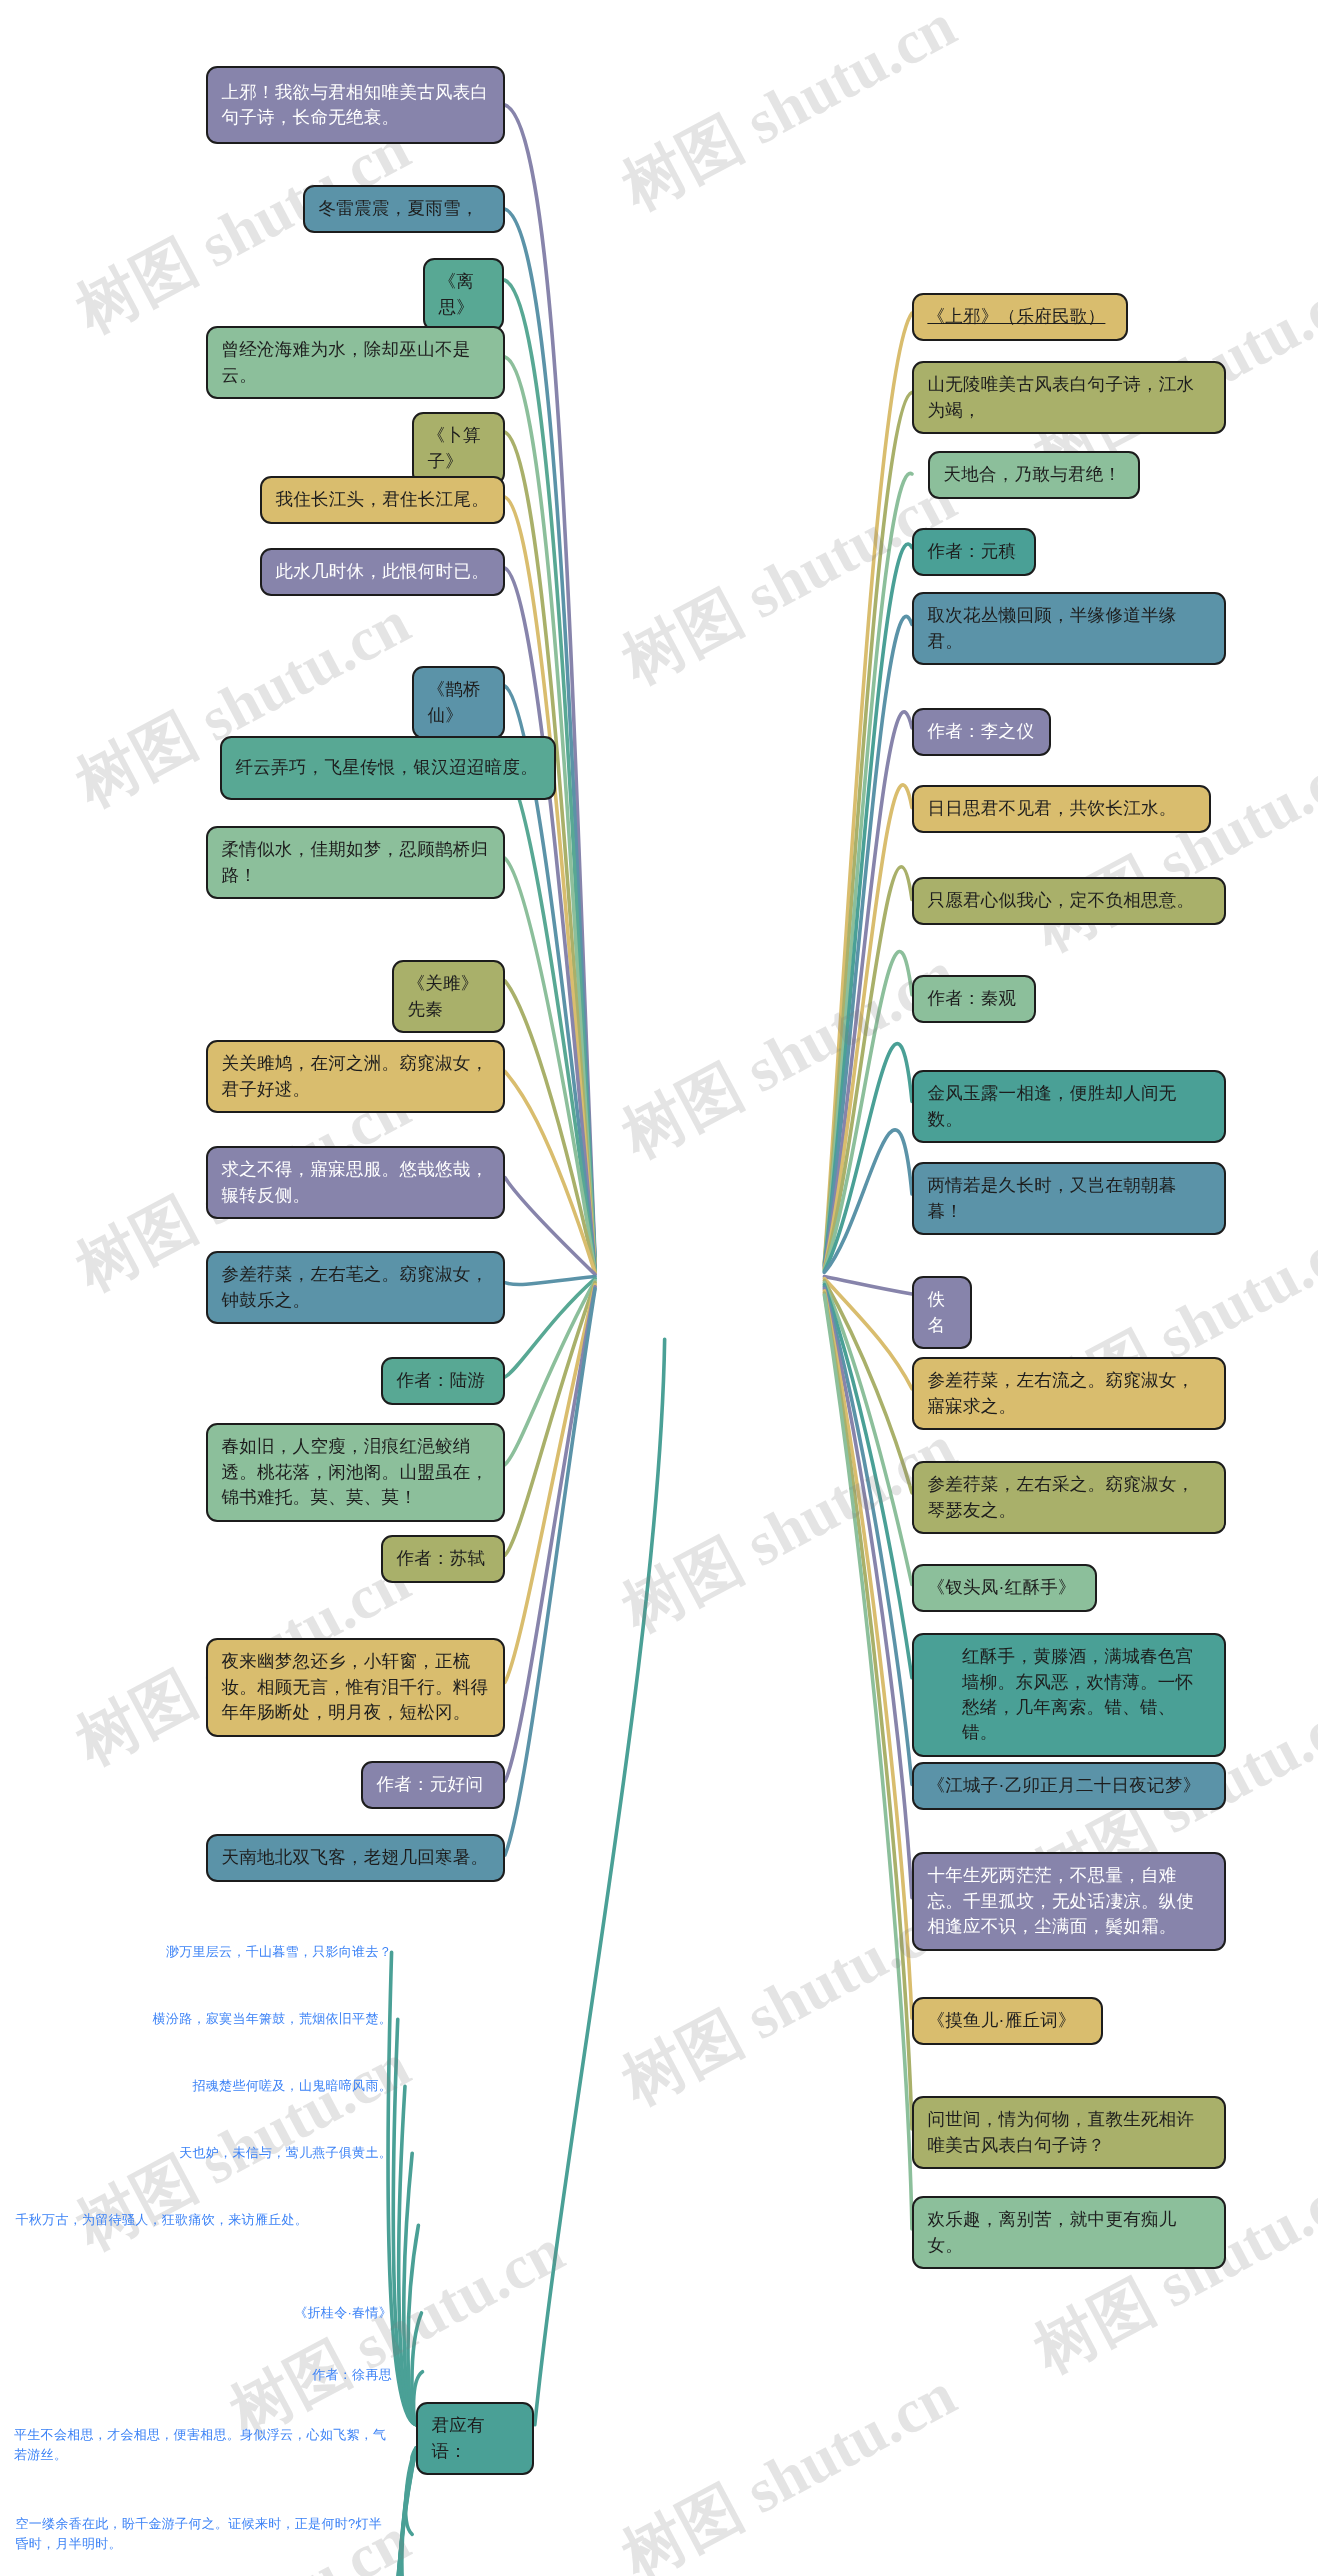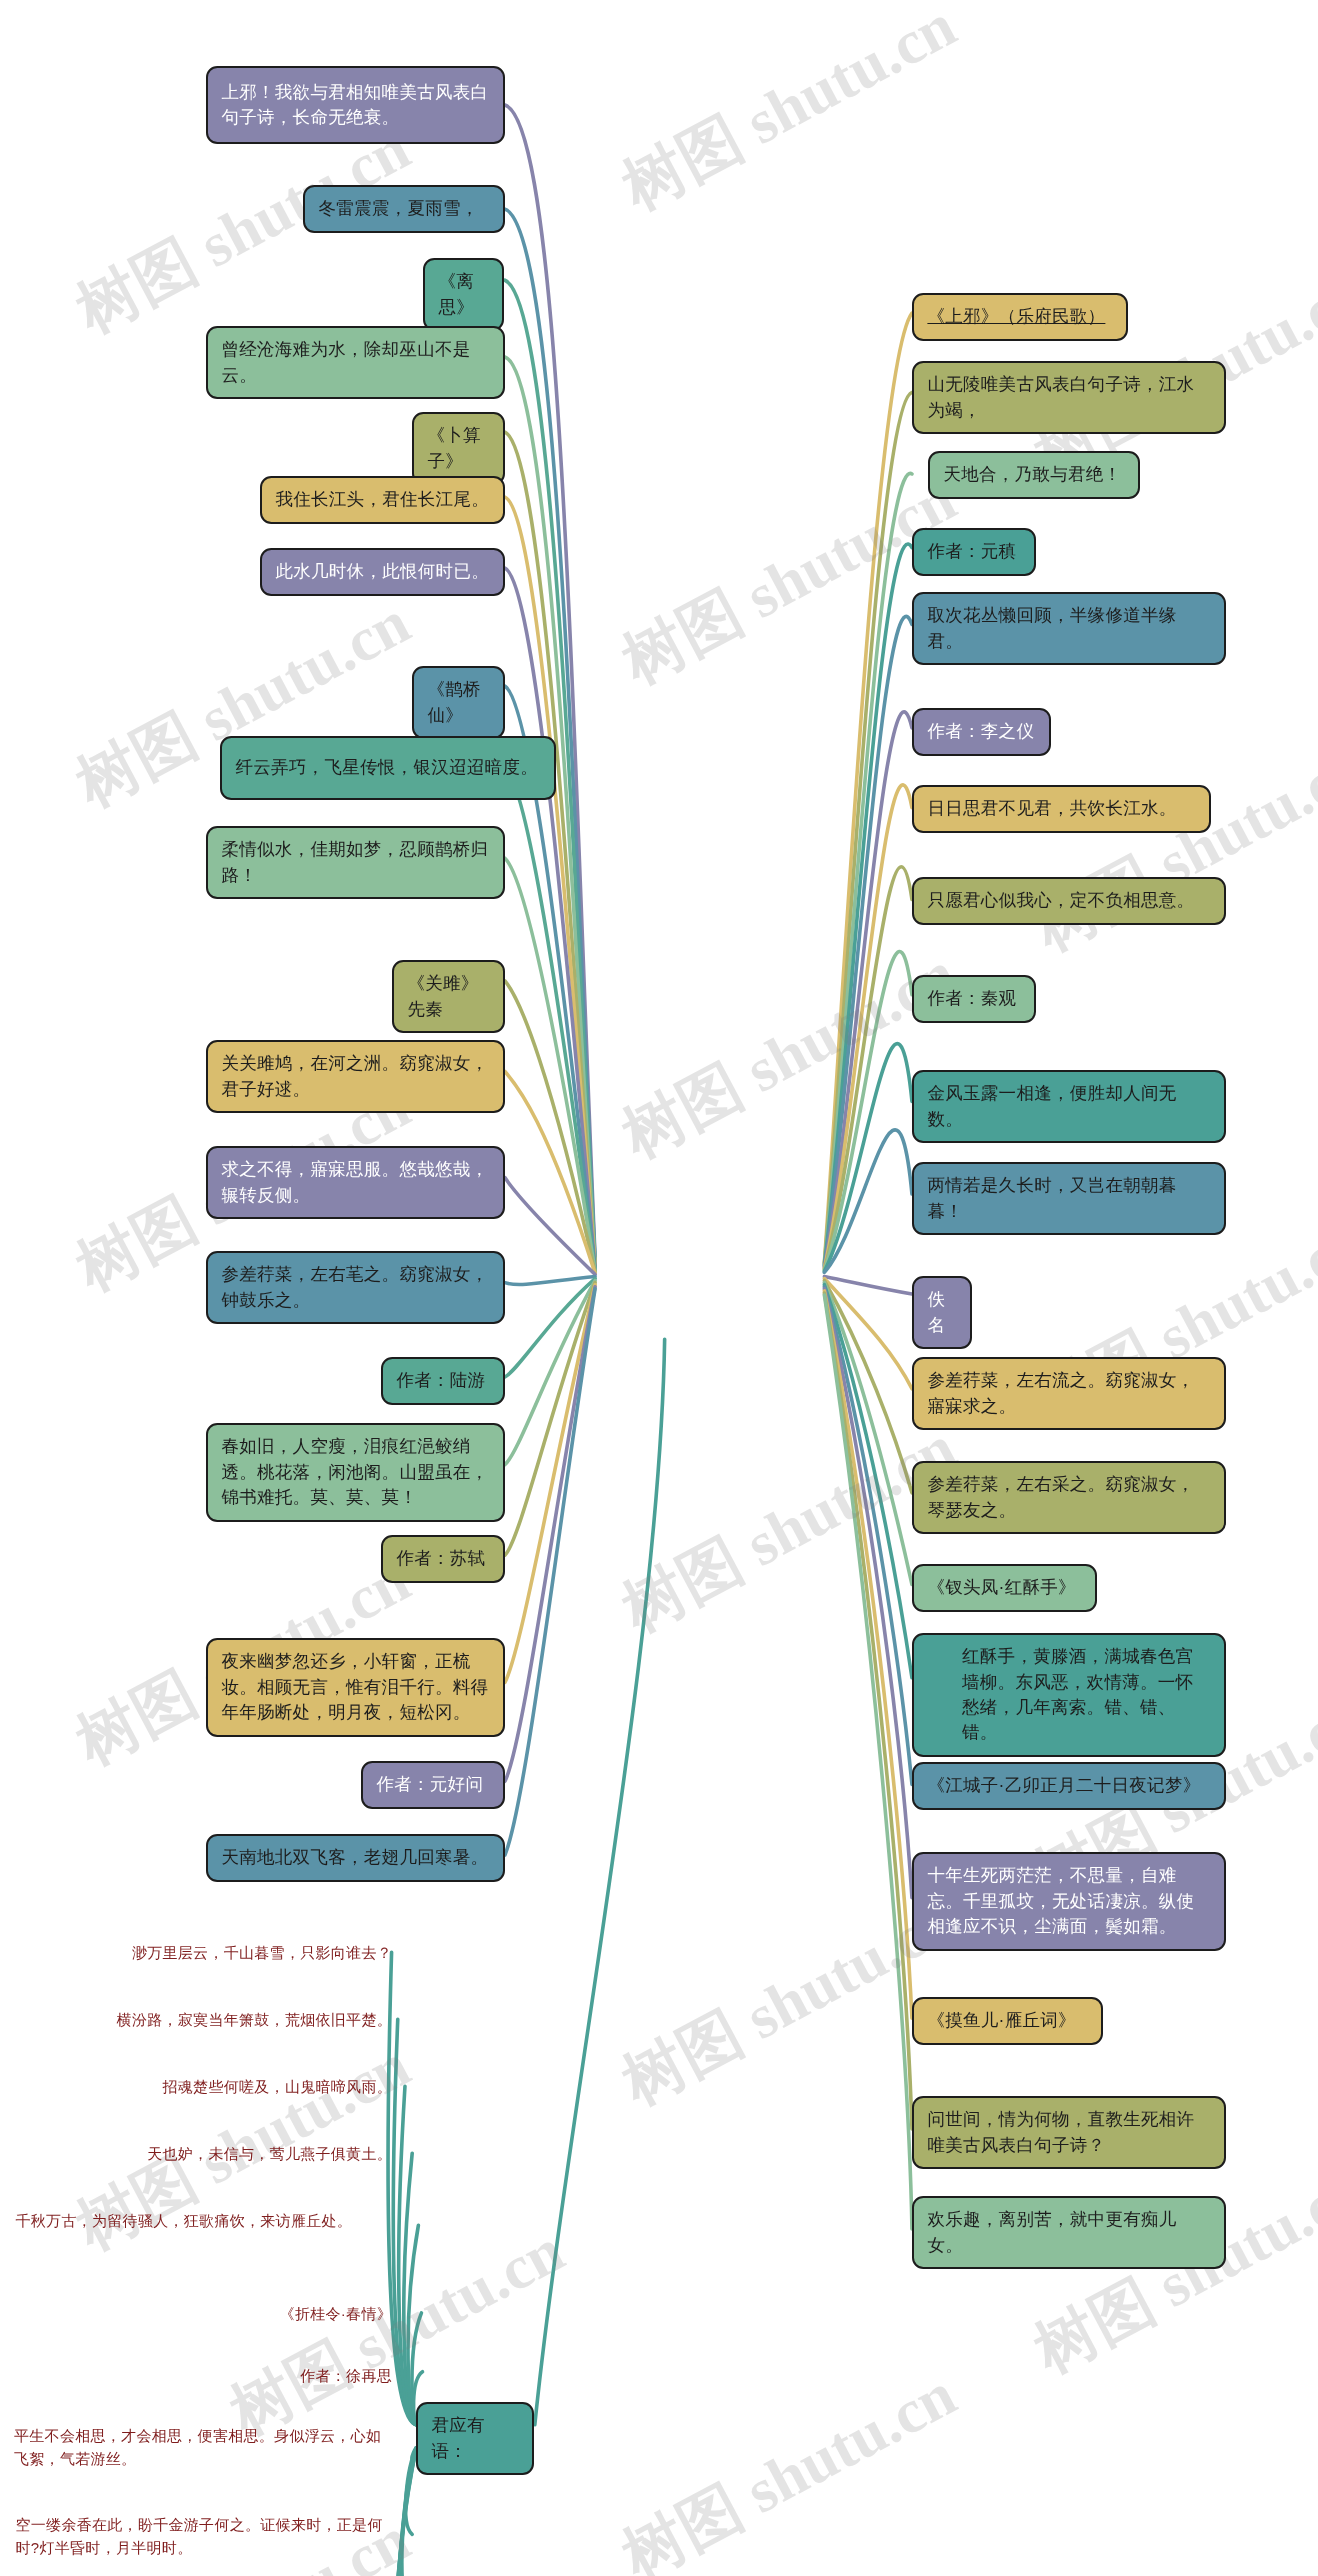--- a/index.html
+++ b/index.html
@@ -5,21 +5,21 @@
   html,body{margin:0;padding:0;background:#ffffff;}
   body{font-family:"Liberation Sans","DejaVu Sans",sans-serif;}
   #stage{position:relative;width:1319px;height:2980px;background:#fff;overflow:hidden;}
   #edges{position:absolute;left:0;top:0;width:1319px;height:2980px;pointer-events:none;}
   .node{position:absolute;box-sizing:border-box;border:2.6px solid #1c1c1c;border-radius:11.3px;
         display:flex;align-items:center;padding:9.3px 13.4px;line-height:1.45;
         font-size:17.5px;color:#1d1d1d;letter-spacing:0.3px;}
   .node.center{border:none;border-radius:13.4px;background:#3d7bd9;color:#fff;font-size:23px;
         justify-content:center;text-align:center;padding:13.4px 15.5px;}
   .node.light{color:#ffffff;}
-  .plain{position:absolute;font-size:15px;color:#7f1d1d;line-height:1.5;letter-spacing:0.3px;}
+  .plain{position:absolute;font-size:13px;color:#3b82f6;line-height:1.5;letter-spacing:0.3px;}
   .plain.right{text-align:right;}
   .wm{position:absolute;color:rgba(120,120,120,.20);font-weight:bold;
       font-family:"Liberation Serif","DejaVu Serif",serif;
       transform:rotate(-28deg);transform-origin:left top;white-space:nowrap;pointer-events:none;}
 </style>
 </head>
 <body>
 
 <div id="stage">
 

